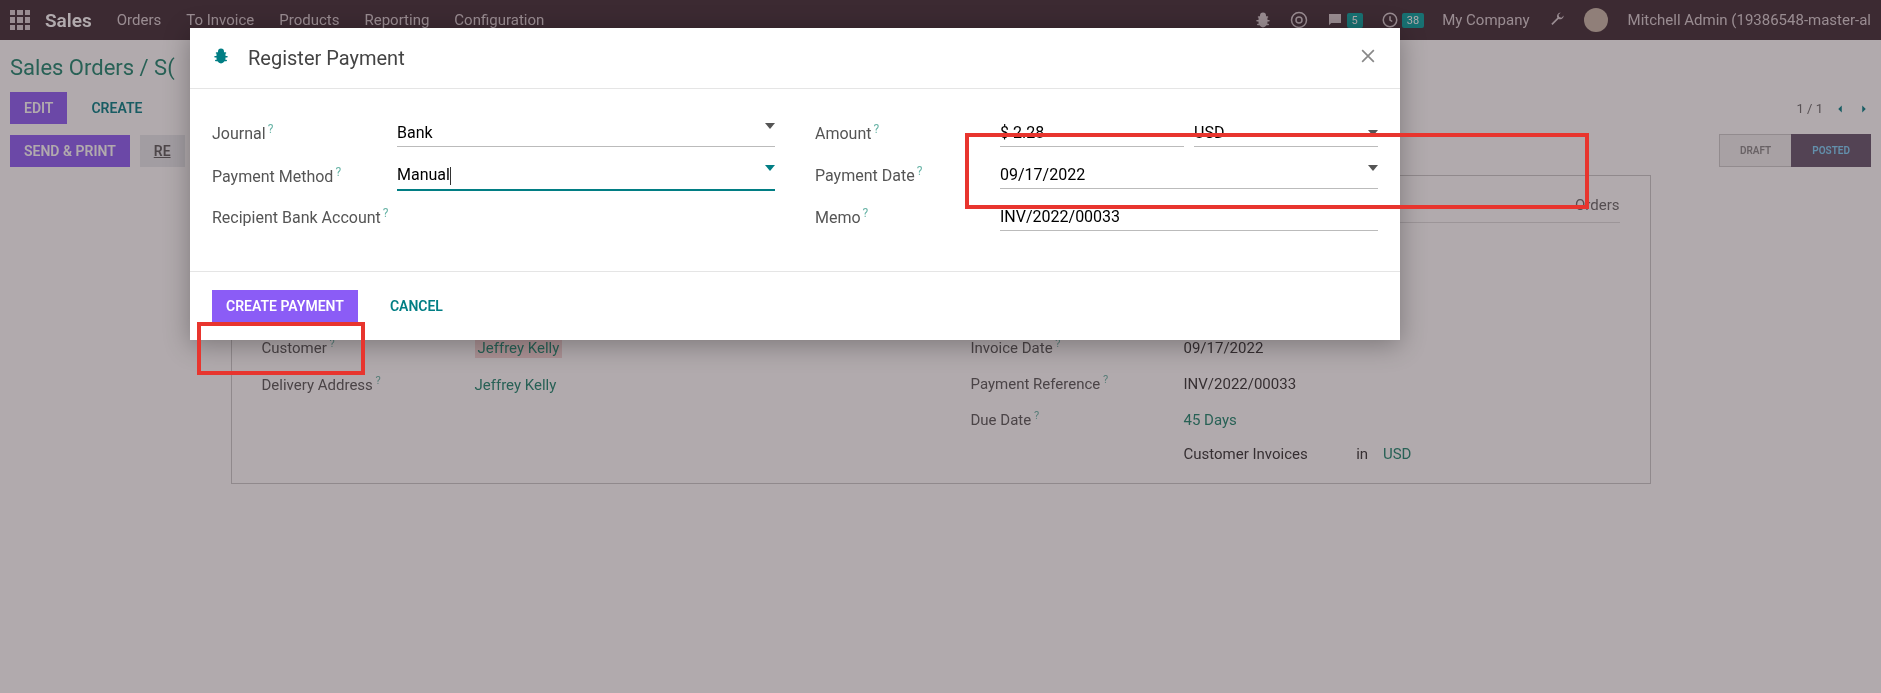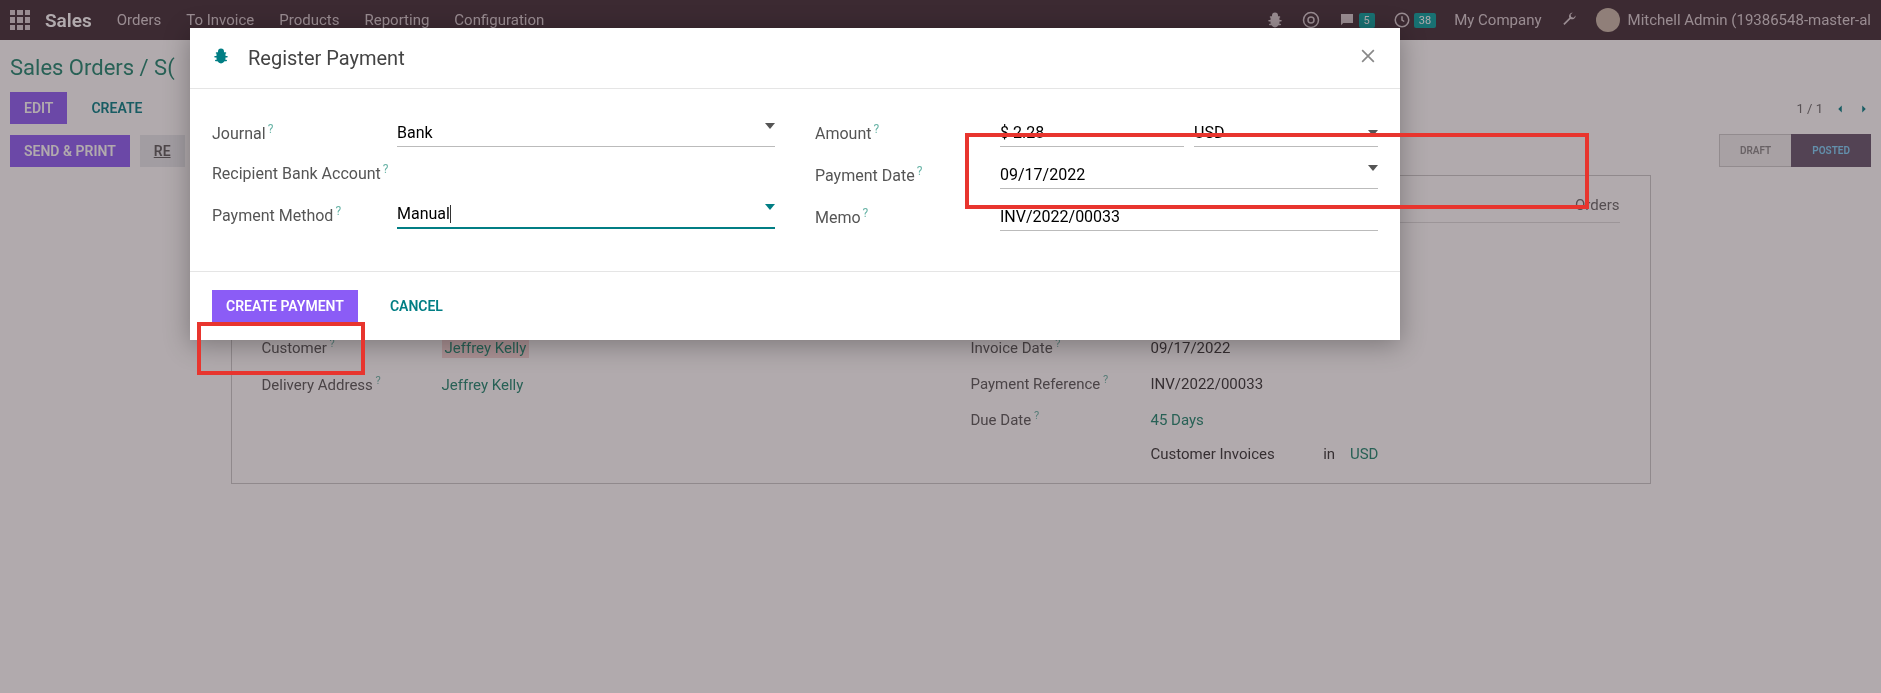--- a/index.html
+++ b/index.html
@@ -8,21 +8,21 @@
 
 .topnav { height: 40px; background: #3c2a33; display: flex; align-items: center; color: #d8cdd1; padding: 0 10px; font-size: 15px; }
 .apps-icon { width: 20px; height: 20px; display: grid; grid-template-columns: repeat(3, 1fr); grid-template-rows: repeat(3, 1fr); gap: 2px; margin-right: 15px; }
 .apps-icon span { background: #d8cdd1; }
 .brand { font-weight: 600; color: #fff; font-size: 19px; margin-right: 25px; }
 .nav-item { margin-right: 25px; cursor: pointer; }
 .nav-right { margin-left: auto; display: flex; align-items: center; gap: 18px; }
 .nav-icon { width: 18px; height: 18px; fill: #d8cdd1; }
 .badge-wrap { position: relative; display: flex; align-items: center; }
 .badge { background: #00a09d; color: #fff; font-size: 11px; padding: 1px 5px; border-radius: 2px; margin-left: 3px; }
-.user-block { display: flex; align-items: center; gap: 8px; }
+.user-block { display: flex; align-items: center; gap: 20px; }
 .avatar { width: 24px; height: 24px; border-radius: 50%; background: #c8b8a8; }
 
 
 .subhead { padding: 15px 10px 10px; background: #fff; }
 .breadcrumb { font-size: 22px; color: #1c866e; margin-bottom: 12px; }
 .action-row { display: flex; align-items: center; gap: 10px; }
 .btn { border: none; padding: 8px 14px; font-size: 14px; font-weight: 600; cursor: pointer; text-transform: uppercase; }
 .btn-primary { background: #8b5cf6; color: #fff; }
 .btn-secondary { background: transparent; color: #017e84; }
 .btn-light { background: #e7e9ed; color: #5a5a5a; text-decoration: underline; }
@@ -34,21 +34,21 @@
 .status-chip { padding: 10px 20px; font-size: 10px; font-weight: 600; color: #888; background: #f0f0f0; border: 1px solid #ccc; margin-left: -1px; }
 .status-chip.active { background: #63546c; color: #7dd3fc; border-color: #63546c; text-align: right; }
 .form-sheet { border: 1px solid #c8c8c8; margin-top: 20px; padding: 20px 30px; background: #fff; width: 1420px; margin-left: auto; margin-right: auto; }
 .tab-row { display: flex; justify-content: flex-end; border-bottom: 1px solid #ddd; margin-bottom: 20px; padding-bottom: 8px; color: #666; font-size: 15px; }
 .cust-label { color: #555; font-size: 15px; margin-bottom: 8px; }
 .inv-title { font-size: 32px; color: #444; margin-bottom: 30px; font-weight: 400; }
 .field-grid { display: grid; grid-template-columns: 1fr 1fr; gap: 10px 60px; }
 .field-row { display: flex; align-items: baseline; }
 .field-label { width: 180px; color: #555; font-size: 15px; }
 .field-label sup { color: #6bb5a8; font-size: 11px; }
-.field-value { color: #333; font-size: 15px; }
+.field-value { color: #333; font-size: 15px; margin-left: 33px; }
 .field-value.link { color: #1c866e; }
 .field-value.highlighted { background: #f5d6d6; padding: 1px 3px; }
 
 
 .modal-overlay { position: absolute; top: 0; left: 0; right: 0; bottom: 0; background: rgba(60,42,51,0.4); z-index: 10; }
 .modal { position: absolute; top: 28px; left: 190px; width: 1210px; background: #fff; z-index: 20; box-shadow: 0 5px 25px rgba(0,0,0,0.3); }
 .modal-header { display: flex; align-items: center; padding: 18px 22px; border-bottom: 1px solid #e5e5e5; }
 .modal-title { font-size: 20px; color: #444; }
 .bug-icon-modal { color: #017e84; margin-right: 18px; font-size: 18px; }
 .modal-close { margin-left: auto; cursor: pointer; }
@@ -213,31 +213,31 @@
 
     <div>
       <div class="m-field">
         <div class="m-label"><span>Journal</span><sup>?</sup></div>
         <div class="m-input-wrap">
           <span>Bank</span>
           <div style="flex:1"></div>
           <div class="dropdown-caret"></div>
         </div>
       </div>
-      <div class="m-field" style="margin-top:14px; align-items:flex-start;">
-        <div class="m-label" style="line-height:1.4;"><span>Recipient Bank Account</span><sup>?</sup></div>
-        <div style="flex:1;"></div>
-      </div>
       <div class="m-field" style="margin-top:14px;">
         <div class="m-label"><span>Payment Method</span><sup>?</sup></div>
         <div class="m-input-wrap focused">
           <span class="text-caret">Manual</span>
           <div style="flex:1"></div>
           <div class="dropdown-caret teal"></div>
         </div>
+      </div>
+      <div class="m-field" style="margin-top:14px; align-items:flex-start;">
+        <div class="m-label" style="line-height:1.4;"><span>Recipient Bank Account</span><sup>?</sup></div>
+        <div style="flex:1;"></div>
       </div>
     </div>
 
     <div>
       <div class="m-field">
         <div class="m-label"><span>Amount</span><sup>?</sup></div>
         <div style="flex:1; display:flex; gap:10px;">
           <div class="amt-part">
             <span>$ 2.28</span>
           </div>

